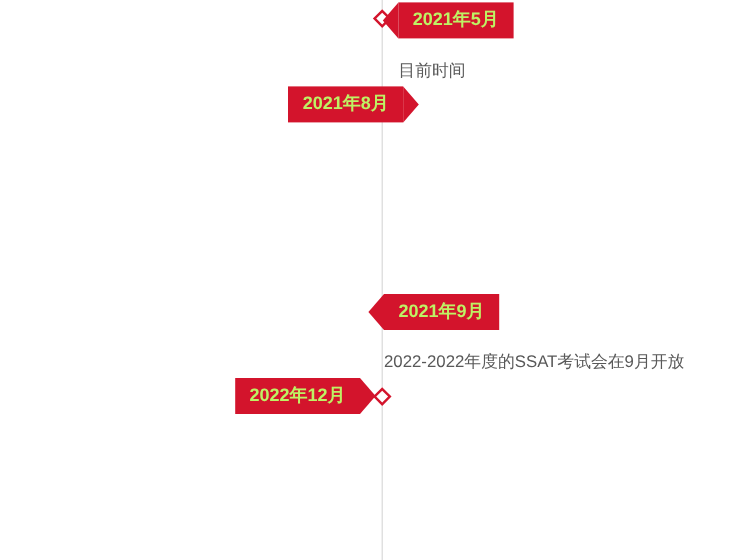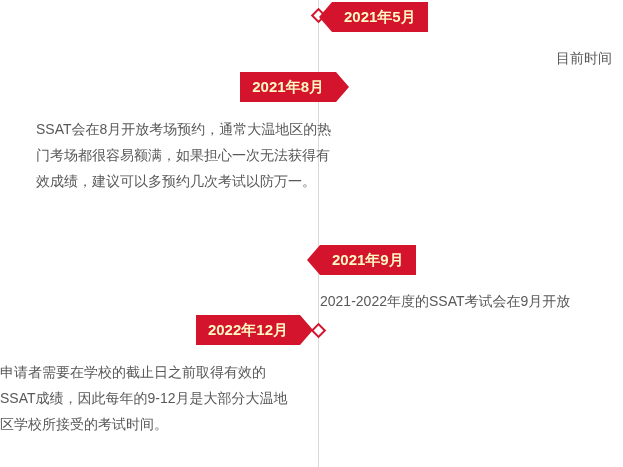--- a/index.html
+++ b/index.html
@@ -39,21 +39,21 @@
   }
   
   .event {
     position: absolute;
   }
   
   .pill {
     position: relative;
     display: inline-block;
     background: #d3142c;
-    color: #fef9c3;
+    color: #bef264;
     font-size: 15px;
     font-weight: bold;
     line-height: 1;
     padding: 7px 12px 8px 12px;
     white-space: nowrap;
   }
   .pill.right-arrow::after {
     content: "";
     position: absolute;
     right: -13px;
@@ -81,21 +81,21 @@
     line-height: 26px;
   }
   .desc.left {
     text-align: left;
   }
   .desc.right {
     text-align: left;
   }
   
   .ev1 { left: 332px; top: 2px; }
-  .ev1 .desc { margin-top: 13px; width: 280px; text-align: right; }
+  .ev1 .desc { margin-top: 13px; width: 280px; }
   .ev2 { left: 8px; top: 72px; width: 300px; text-align: right; margin-left: 28px; }
   .ev2 .desc { margin-top: 14px; width: 300px; }
   .ev3 { left: 320px; top: 245px; }
   .ev3 .desc { margin-top: 13px; width: 285px; }
   .ev4 { left: 0; top: 315px; width: 300px; text-align: right; }
   .ev4 .desc { margin-top: 14px; width: 300px; }
   .m1 { left: 313px; top: 10px; }
   .m2 { left: 313px; top: 82px; }
   .m3 { left: 313px; top: 254px; }
   .m4 { left: 313px; top: 325px; }
@@ -112,26 +112,24 @@
   <div class="marker m3"></div>
   <div class="marker m4"></div>
 
   <div class="event ev1">
     <div class="pill left-arrow">2021年5月</div>
     <div class="desc right">目前时间</div>
   </div>
 
   <div class="event ev2">
     <div class="pill right-arrow">2021年8月</div>
-    <div class="desc left">SSAT会在8月开放考场预约，通常大温地区的热门考场都很容易额满，如果担心一次无法获得有效成绩，建议可以多预约几次考试以防万一。</div>
   </div>
 
   <div class="event ev3">
     <div class="pill left-arrow">2021年9月</div>
-    <div class="desc right">2021-2022年度的SSAT考试会在9月开放</div>
+    <div class="desc right">2022-2022年度的SSAT考试会在9月开放</div>
   </div>
 
   <div class="event ev4">
     <div class="pill right-arrow">2022年12月</div>
-    <div class="desc left">申请者需要在学校的截止日之前取得有效的SSAT成绩，因此每年的9-12月是大部分大温地区学校所接受的考试时间。</div>
   </div>
 
 </div>
 
 </body></html>

